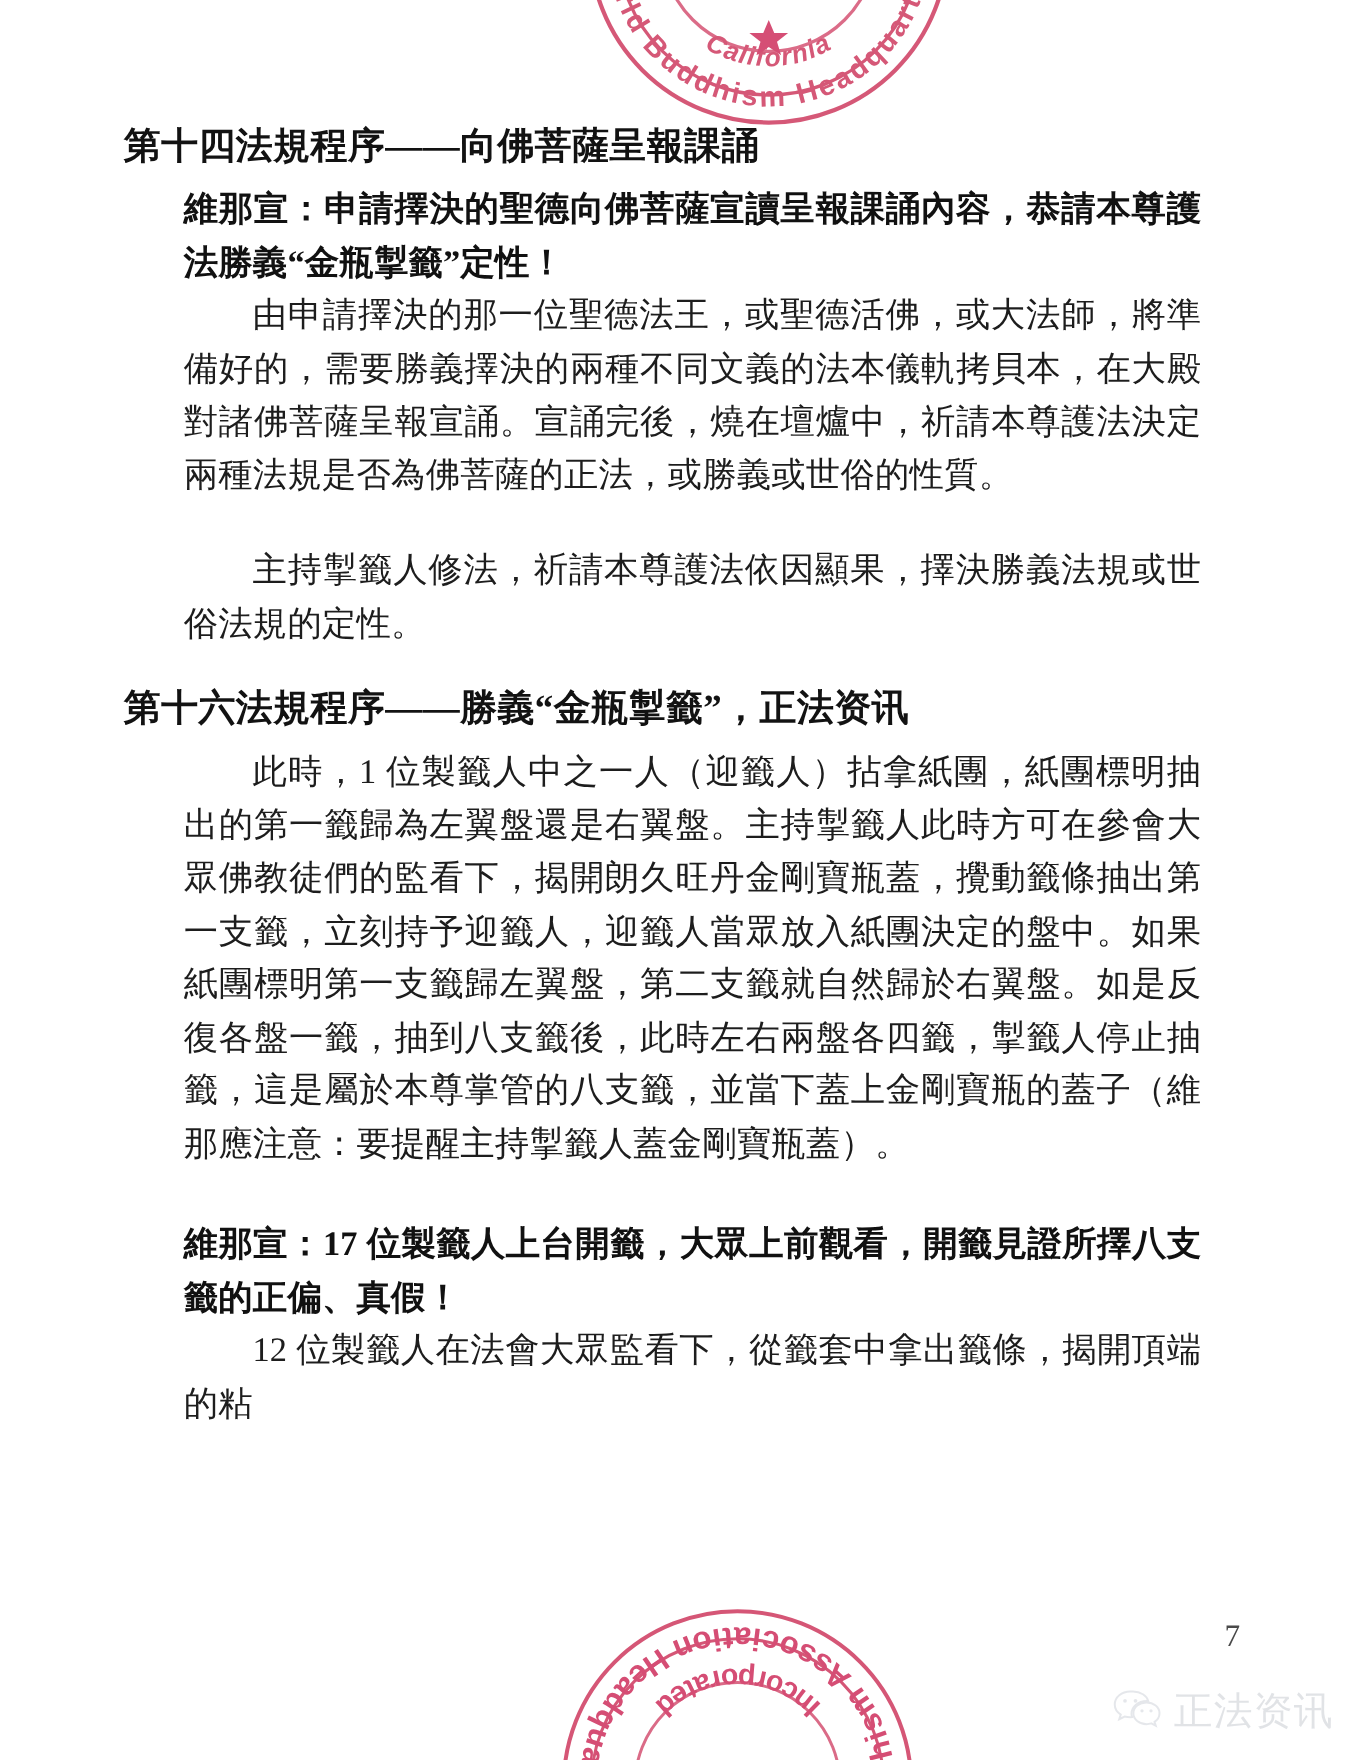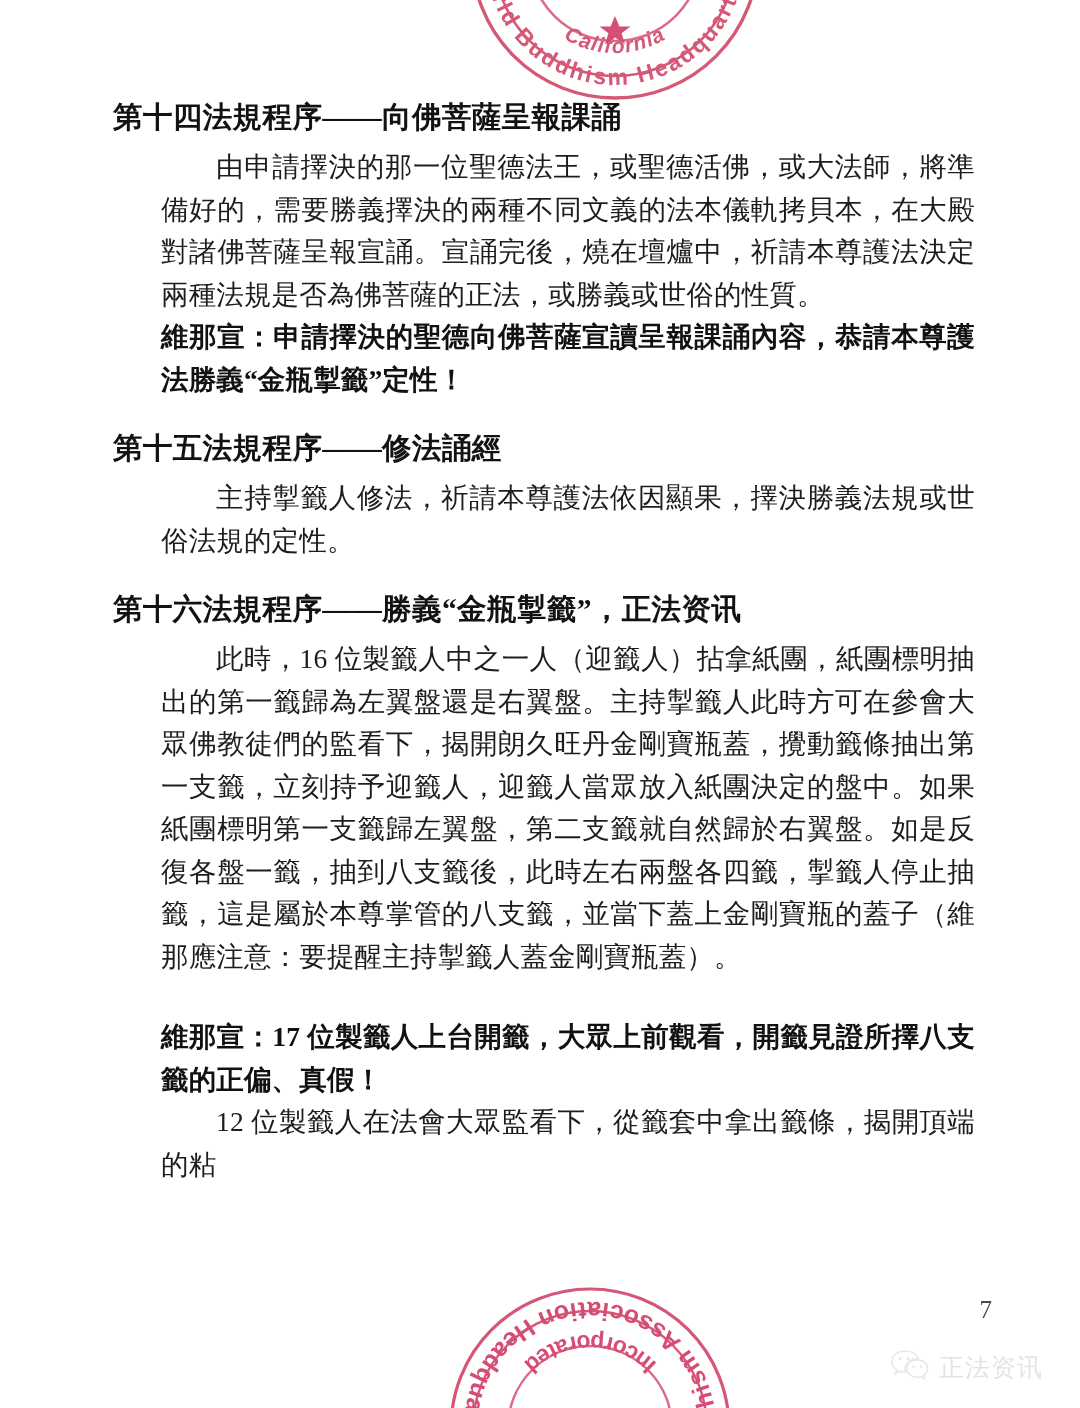--- a/index.html
+++ b/index.html
@@ -36,21 +36,21 @@
     left: 440px;
     top: 1278px;
     width: 300px;
     height: 300px;
     opacity: 0.93;
   }
 
   
   .content {
     position: absolute;
-    left: 113px;
+    left: 99px;
     top: 96px;
     width: 862px;
   }
 
   h2.section-heading {
     margin: 0;
     font-size: 29.5px;
     font-weight: 700;
     letter-spacing: 0.4px;
     line-height: 42px;
@@ -100,21 +100,21 @@
     position: absolute;
     left: 890px;
     top: 1348px;
     display: flex;
     align-items: center;
     gap: 9px;
     opacity: 0.42;
   }
   .watermark .wm-icon { display: block; }
   .watermark .wm-text {
-    font-size: 25px;
+    font-size: 31px;
     color: #b9bec6;
     font-family: "Liberation Sans", sans-serif;
     letter-spacing: 1px;
     white-space: nowrap;
   }
 </style>
 </head>
 <body>
 
 <div id="page">
@@ -137,34 +137,33 @@
       <g transform="translate(160,236)">
         <polygon points="0,-15 4.4,-4.6 15.5,-4.6 6.6,2.3 9.9,13.2 0,6.6 -9.9,13.2 -6.6,2.3 -15.5,-4.6 -4.4,-4.6" fill="#d2406a"></polygon>
       </g>
     </svg>
   </div>
 
   <div class="content">
 
     <h2 class="section-heading">第十四法規程序——向佛菩薩呈報課誦</h2>
     <div class="gap-after-heading"></div>
+    <p class="para bold hang">維那宣：申請擇決的聖德向佛菩薩宣讀呈報課誦內容，恭請本尊護法勝義“金瓶掣籤”定性！</p>
     <p class="para body">由申請擇決的那一位聖德法王，或聖德活佛，或大法師，將準備好的，需要勝義擇決的兩種不同文義的法本儀軌拷貝本，在大殿對諸佛菩薩呈報宣誦。宣誦完後，燒在壇爐中，祈請本尊護法決定兩種法規是否為佛菩薩的正法，或勝義或世俗的性質。</p>
-    <p class="para bold hang">維那宣：申請擇決的聖德向佛菩薩宣讀呈報課誦內容，恭請本尊護法勝義“金瓶掣籤”定性！</p>
 
     <div class="gap-block"></div>
 
-    <h2 class="section-heading">第十五法規程序——修法誦經</h2>
     <div class="gap-after-heading"></div>
     <p class="para body">主持掣籤人修法，祈請本尊護法依因顯果，擇決勝義法規或世俗法規的定性。</p>
 
     <div class="gap-block"></div>
 
     <h2 class="section-heading">第十六法規程序——勝義“金瓶掣籤”，正法资讯</h2>
     <div class="gap-after-heading"></div>
-    <p class="para body">此時，16 位製籤人中之一人（迎籤人）拈拿紙團，紙團標明抽出的第一籤歸為左翼盤還是右翼盤。主持掣籤人此時方可在參會大眾佛教徒們的監看下，揭開朗久旺丹金剛寶瓶蓋，攪動籤條抽出第一支籤，立刻持予迎籤人，迎籤人當眾放入紙團決定的盤中。如果紙團標明第一支籤歸左翼盤，第二支籤就自然歸於右翼盤。如是反復各盤一籤，抽到八支籤後，此時左右兩盤各四籤，掣籤人停止抽籤，這是屬於本尊掌管的八支籤，並當下蓋上金剛寶瓶的蓋子（維那應注意：要提醒主持掣籤人蓋金剛寶瓶蓋）。</p>
+    <p class="para body">此時，1 位製籤人中之一人（迎籤人）拈拿紙團，紙團標明抽出的第一籤歸為左翼盤還是右翼盤。主持掣籤人此時方可在參會大眾佛教徒們的監看下，揭開朗久旺丹金剛寶瓶蓋，攪動籤條抽出第一支籤，立刻持予迎籤人，迎籤人當眾放入紙團決定的盤中。如果紙團標明第一支籤歸左翼盤，第二支籤就自然歸於右翼盤。如是反復各盤一籤，抽到八支籤後，此時左右兩盤各四籤，掣籤人停止抽籤，這是屬於本尊掌管的八支籤，並當下蓋上金剛寶瓶的蓋子（維那應注意：要提醒主持掣籤人蓋金剛寶瓶蓋）。</p>
 
     <div class="gap-block-lg"></div>
 
     <div class="gap-after-heading"></div>
     <p class="para bold hang">維那宣：17 位製籤人上台開籤，大眾上前觀看，開籤見證所擇八支籤的正偏、真假！</p>
     <p class="para body">12 位製籤人在法會大眾監看下，從籤套中拿出籤條，揭開頂端的粘</p>
 
   </div>
 
   <div class="page-number">7</div>

